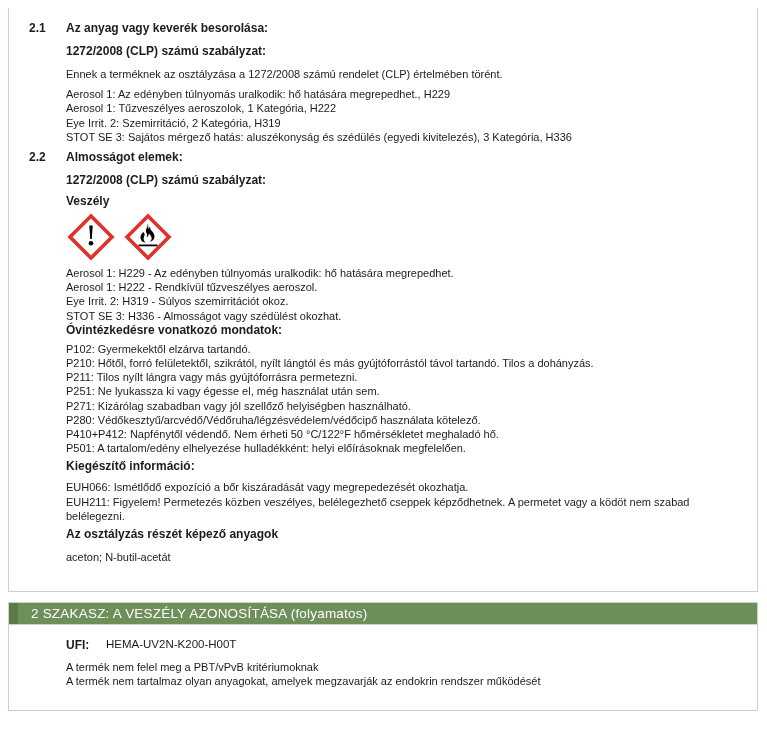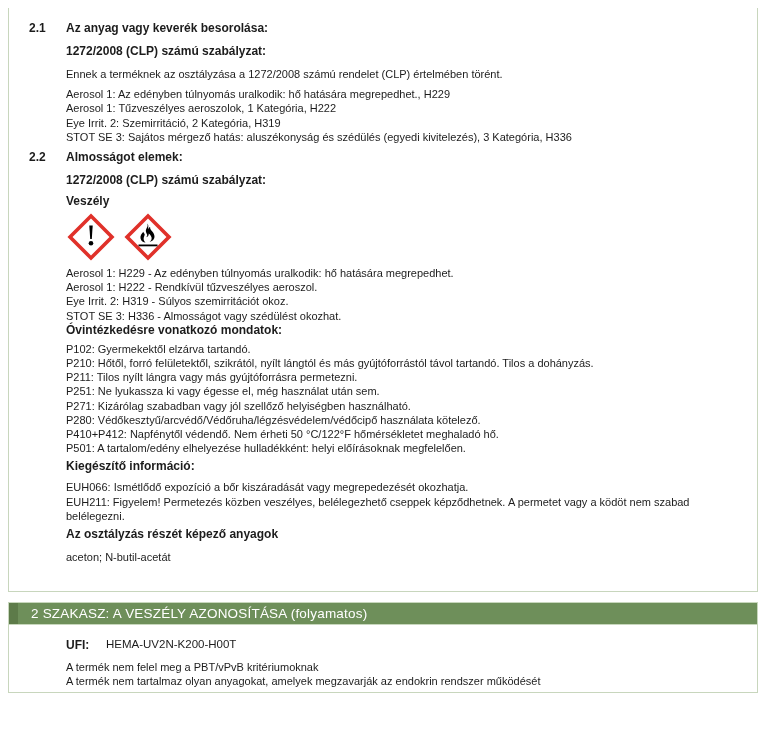--- a/index.html
+++ b/index.html
@@ -28,21 +28,21 @@
   }
 
   
   .content-box {
     border: 1px solid #c8d6bd;
     border-top: none;
     background: #ffffff;
     padding: 13px 24px 20px 0;
   }
   .box-1 { height: 584px; }
-  .box-2 { height: 68px; margin-bottom: 8px; }
+  .box-2 { height: 86px; margin-bottom: 8px; }
   .gap { height: 10px; }
 
   
   .row { position: relative; padding-left: 57px; }
   .num {
     position: absolute; left: 20px; top: 0;
     font-weight: bold; font-size: 12px;
   }
   .h-bold { font-weight: bold; font-size: 12px; line-height: 15px; }
   .sub-bold { font-weight: bold; font-size: 12px; line-height: 15px; }

